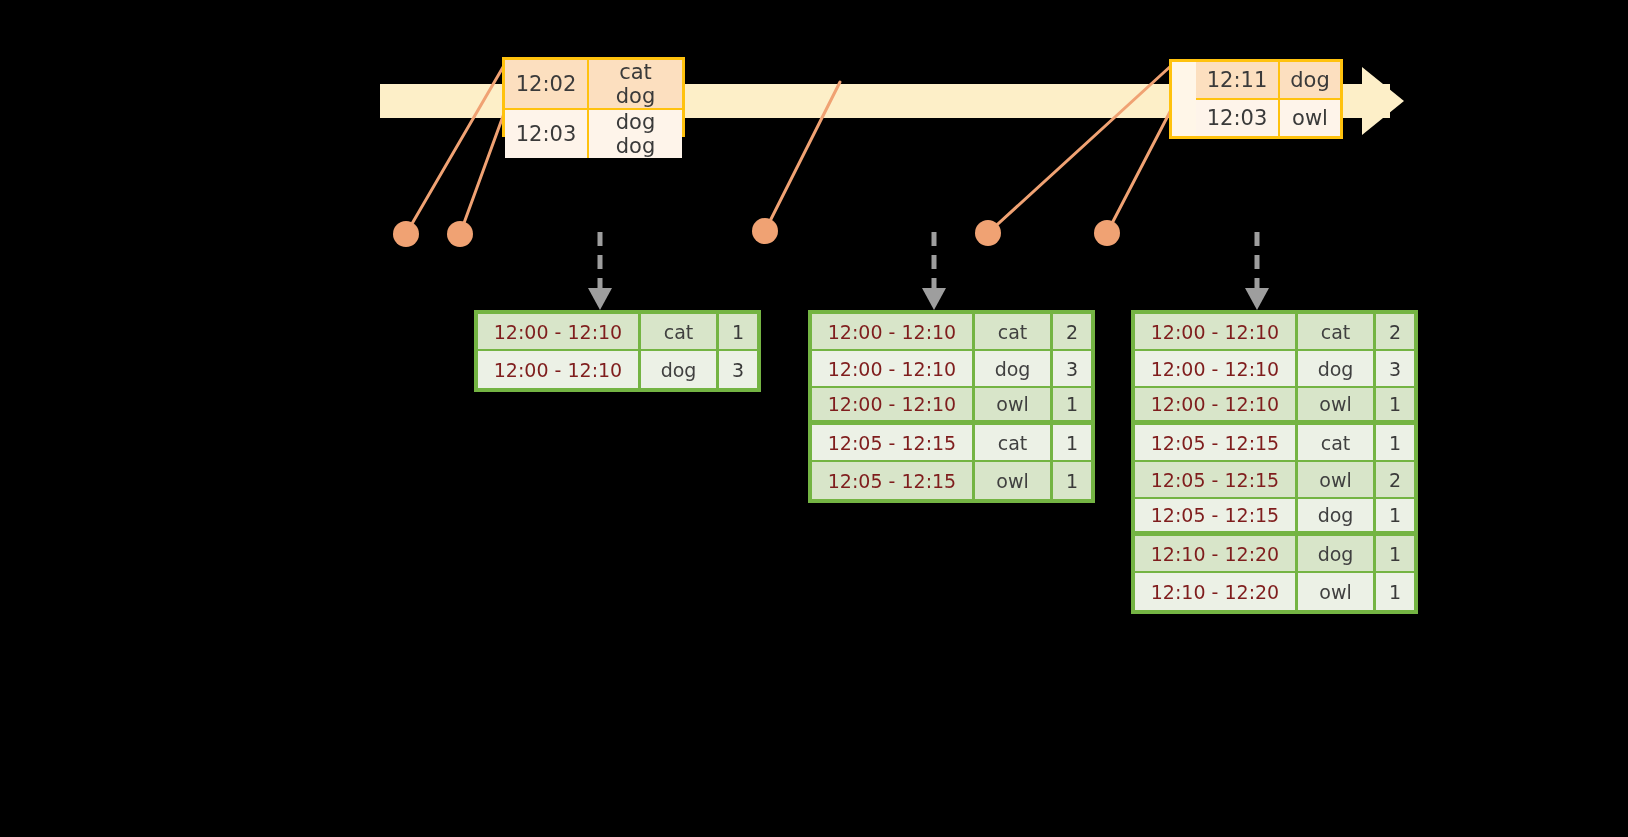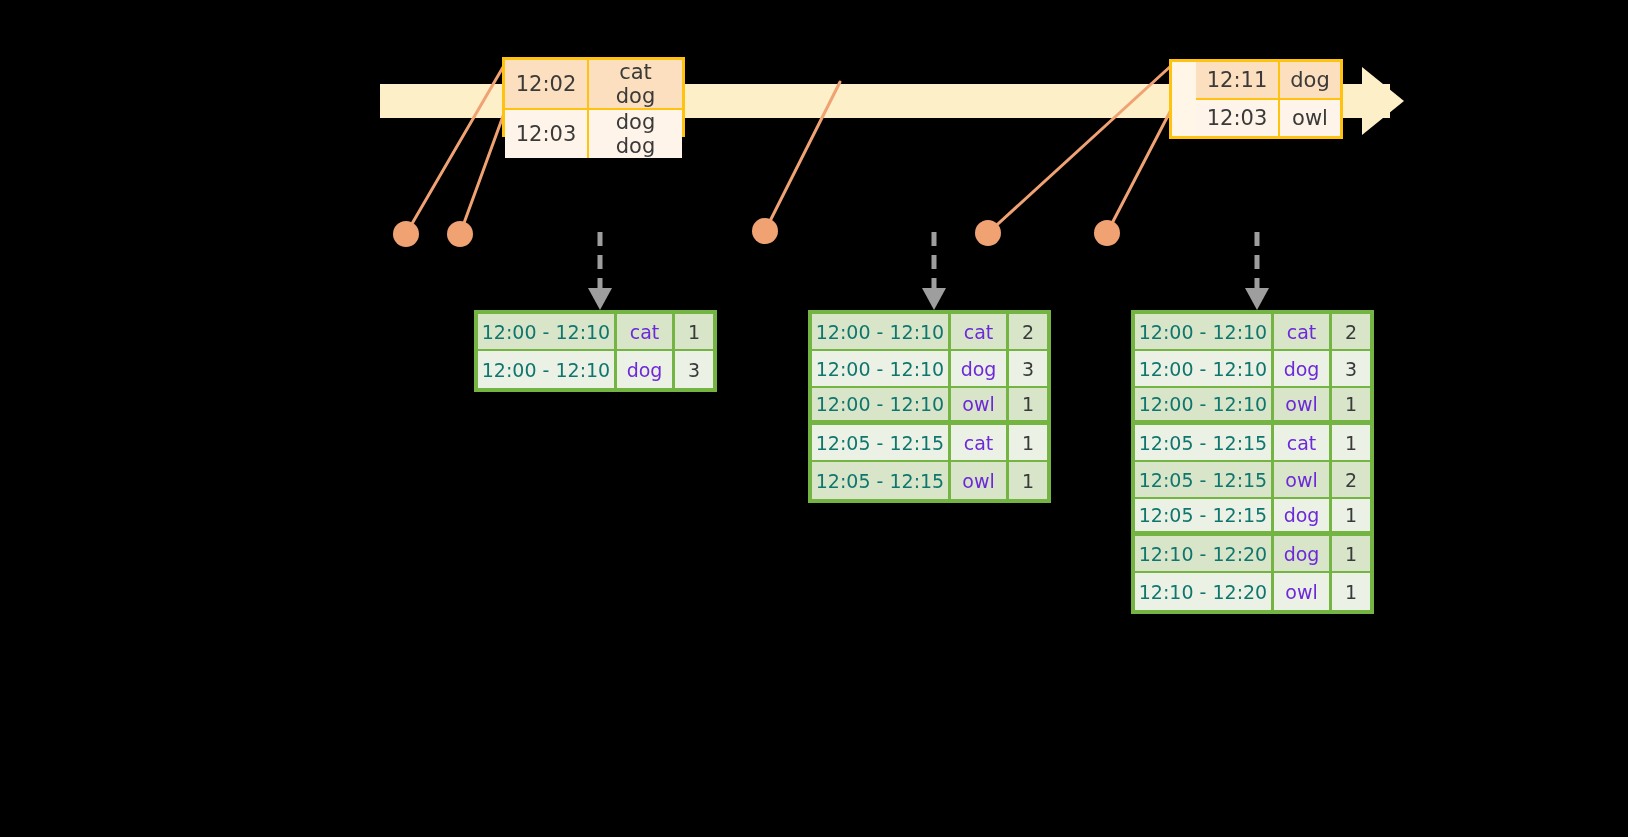--- a/index.html
+++ b/index.html
@@ -74,31 +74,31 @@
   .res-row{
     display:flex;height:37px;flex:none;
     box-sizing:border-box;
     border-bottom:2px solid #74B443;
   }
   .res-row:last-child{border-bottom:none;}
   .res-row.dark{background:#D8E5C9;}
   .res-row.light{background:#ECF1E6;}
   .res-row.grpend{border-bottom:5px solid #74B443;}
   .res-range{
-    width:139px;flex:none;
+    width:163px;flex:none;
     display:flex;align-items:center;justify-content:center;
     border-right:3px solid #74B443;
-    font-size:19px;color:#0f766e;
+    font-size:19px;color:#7f1d1d;
     box-sizing:border-box;
   }
   .res-key{
-    width:58px;flex:none;
+    width:78px;flex:none;
     display:flex;align-items:center;justify-content:center;
     border-right:3px solid #74B443;
-    font-size:19px;color:#6d28d9;
+    font-size:19px;color:#404040;
     box-sizing:border-box;
   }
   .res-val{
     width:38px;flex:none;
     display:flex;align-items:center;justify-content:center;
     font-size:19px;color:#3a3a3a;
     box-sizing:border-box;
   }
 </style>
 </head>

